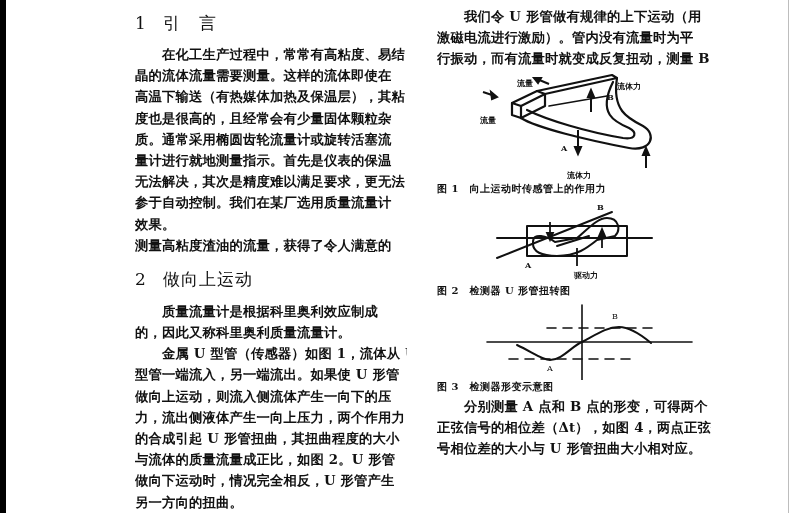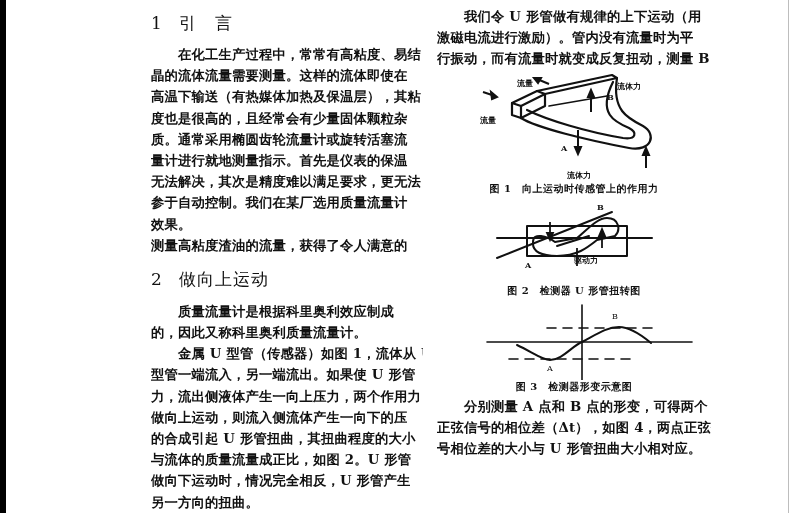--- a/index.html
+++ b/index.html
@@ -27,21 +27,20 @@
       width: 1px; height: 513px;
       background: #bdbdbd;
     }
     .col {
       position: absolute;
       top: 0;
     }
     .col-left {
       left: 135px;
       width: 272px;
-      margin-left: 16px;
     }
     .col-right {
       left: 437px;
       width: 274px;
     }
     .heading {
       font-size: 17px;
       letter-spacing: 1px;
       height: 28px;
       line-height: 28px;
@@ -69,21 +68,21 @@
     }
     .para .ln.indent {
       padding-left: 27px;
     }
     .figure {
       position: relative;
     }
     .fig-caption {
       font-size: 10px;
       font-weight: bold;
-      text-align: center;
+      text-align: left;
       letter-spacing: 0.5px;
       white-space: nowrap;
     }
     .fig-label {
       position: absolute;
       font-size: 8px;
       font-weight: bold;
       white-space: nowrap;
     }
     svg { display: block; }
@@ -117,22 +116,22 @@
     <span class="num">2</span><span>做向上运动</span>
   </h2>
   <div style="height:8px"></div>
   <p class="para">
     <span class="ln indent">质量流量计是根据科里奥利效应制成</span>
     <span class="ln">的，因此又称科里奥利质量流量计。</span>
   </p>
   <p class="para">
     <span class="ln indent">金属 U 型管（传感器）如图 1，流体从 U</span>
     <span class="ln">型管一端流入，另一端流出。如果使 U 形管</span>
+    <span class="ln">做向上运动，则流入侧流体产生一向下的压</span>
     <span class="ln">力，流出侧液体产生一向上压力，两个作用力</span>
-    <span class="ln">做向上运动，则流入侧流体产生一向下的压</span>
     <span class="ln">的合成引起 U 形管扭曲，其扭曲程度的大小</span>
     <span class="ln">与流体的质量流量成正比，如图 2。U 形管</span>
     <span class="ln">做向下运动时，情况完全相反，U 形管产生</span>
     <span class="ln">另一方向的扭曲。</span>
   </p>
 </div>
 
 <div class="col col-right">
   <div style="height:6px"></div>
   <p class="para">
@@ -201,21 +200,21 @@
       <g stroke="#111" stroke-width="1.8" fill="#111">
         <line x1="113" y1="22" x2="113" y2="36"></line>
         <polygon points="113,40 110,33 116,33"></polygon>
         <line x1="165" y1="48" x2="165" y2="33"></line>
         <polygon points="165,29 162,36 168,36"></polygon>
         <line x1="140" y1="66" x2="140" y2="48"></line>
       </g>
     </svg>
     <span class="fig-label" style="left:160px; top:2px;">B</span>
     <span class="fig-label" style="left:88px; top:60px;">A</span>
-    <span class="fig-label" style="left:121px; top:55px;padding-left:16px;">驱动力</span>
+    <span class="fig-label" style="left:121px; top:70px;padding-left:16px;">驱动力</span>
   </div>
   <div class="fig-caption" style="height:16px; padding-top:2px;">图 2　检测器 U 形管扭转图</div>
 
   <div class="figure" style="height:80px;">
     <svg width="274" height="80" viewBox="0 0 274 80">
       <g fill="none" stroke="#111" stroke-width="1.6" stroke-linecap="round">
 
         <line x1="50" y1="42" x2="255" y2="42"></line>
 
         <line x1="145" y1="5" x2="145" y2="80"></line>

